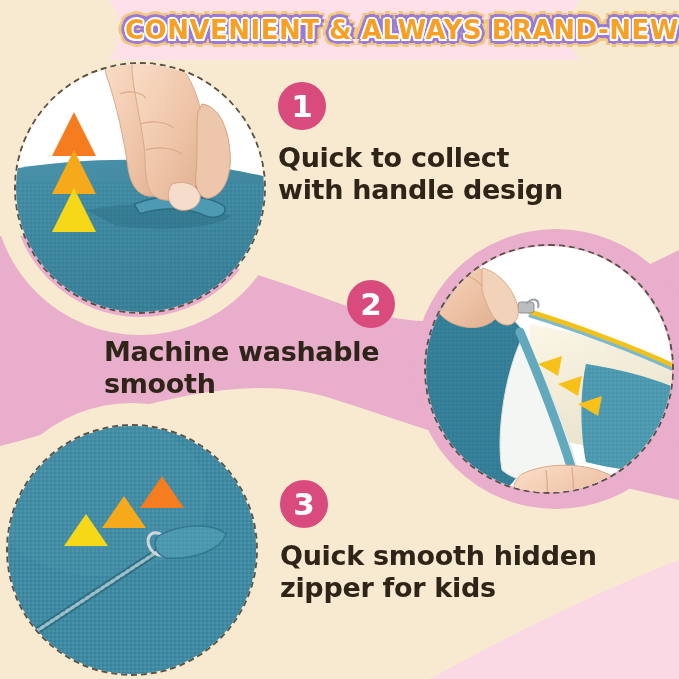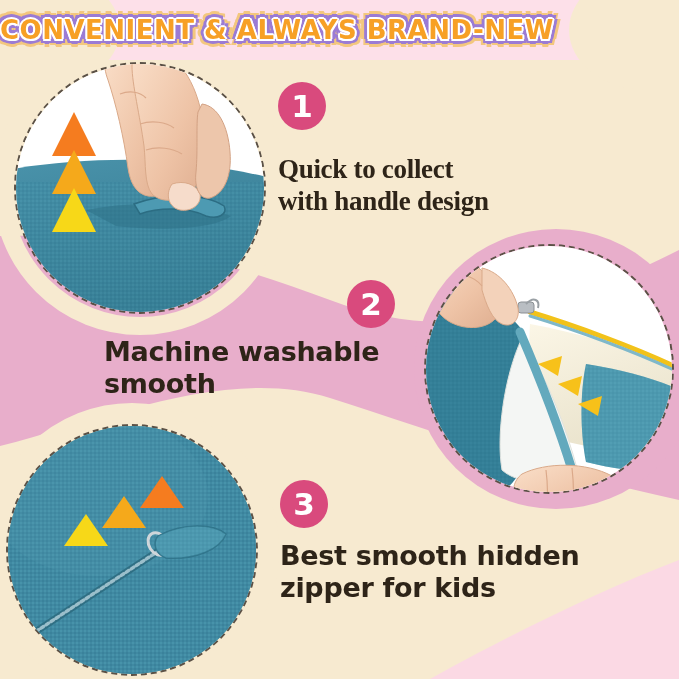--- a/index.html
+++ b/index.html
@@ -28,21 +28,21 @@
   #header-band:before{
     content:"";position:absolute;left:-20px;top:-30px;width:140px;height:120px;
     background:#f7ead0;border-radius:0 60% 60% 0/0 50% 50% 0;
   }
   #header-band:after{
     content:"";position:absolute;right:-20px;top:-30px;width:130px;height:120px;
     background:#f7ead0;border-radius:60% 0 0 60%/50% 0 0 50%;
   }
   #header-title{
     position:absolute;left:0;top:9px;width:679px;height:42px;
-    display:flex;align-items:center;justify-content:flex-start;
+    display:flex;align-items:center;justify-content:flex-end;
     z-index:5;
   }
   #header-title .tt{
     font-family:"DejaVu Sans", sans-serif;
     font-weight:bold;
     font-size:26px;
     letter-spacing:0.5px;
     color:#f7a025;
     -webkit-text-stroke:0px;
     text-shadow:
@@ -88,21 +88,21 @@
     font-weight:bold;
     font-size:27px;
     line-height:1.18;
     color:#2e2418;
     letter-spacing:-0.3px;
     white-space:pre-line;
   }
 
   #step-1{left:278px;top:82px;width:360px;}
   #step-1 .badge{margin-left:0;}
-  #step-1 .step-text{margin-top:24px;font-family:Liberation Serif, serif;}
+  #step-1 .step-text{margin-top:12px;}
 
   #step-2{left:104px;top:280px;width:330px;}
   #step-2 .badge{position:absolute;left:243px;top:0;}
   #step-2 .step-text{position:absolute;left:0;top:56px;width:330px;}
 
   #step-3{left:280px;top:480px;width:360px;}
   #step-3 .step-text{margin-top:12px;}
 </style>
 </head>
 <body>
@@ -289,17 +289,17 @@
   </div>
 
   <div class="step" id="step-2">
     <div class="badge">2</div>
     <div class="step-text">Machine washable
 smooth</div>
   </div>
 
   <div class="step" id="step-3">
     <div class="badge">3</div>
-    <div class="step-text">Best smooth hidden
+    <div class="step-text">Quick smooth hidden
 zipper for kids</div>
   </div>
 
 </div>
 
 </body></html>

